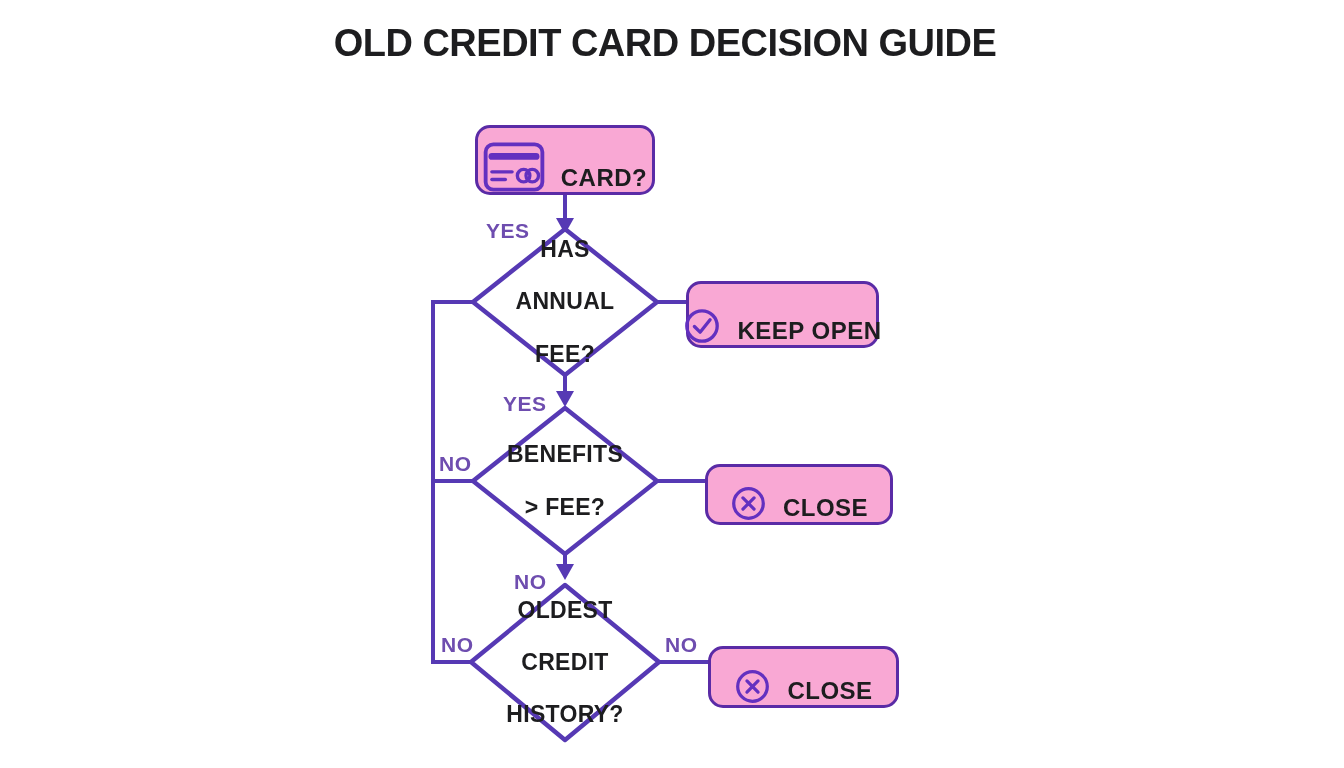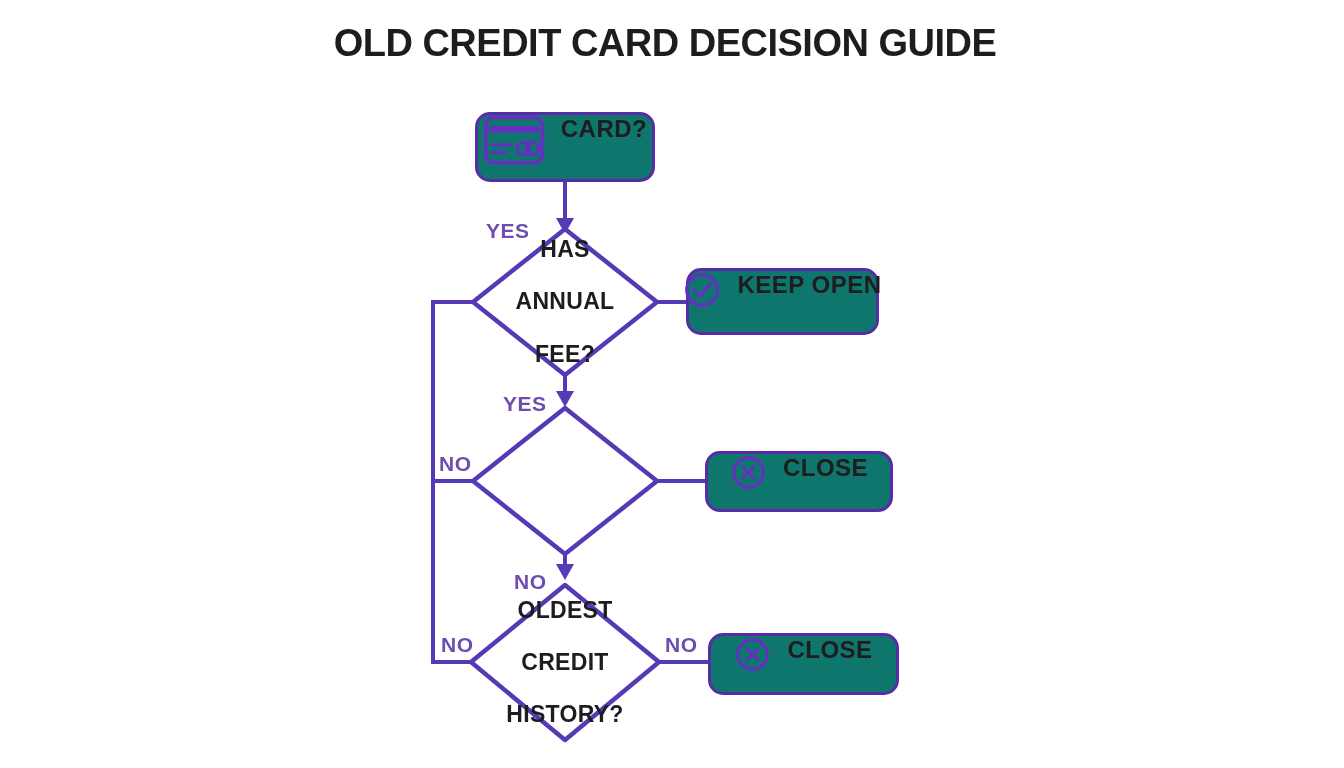--- a/index.html
+++ b/index.html
@@ -12,22 +12,22 @@
   .stage{position:absolute;left:0;top:0;width:1344px;height:600px;}
   .title{
     position:absolute;left:0;top:22px;width:1330px;text-align:center;
     font-size:38px;font-weight:800;letter-spacing:-0.5px;color:var(--ink);
   }
   svg.flow{position:absolute;left:0;top:0;width:1344px;height:768px;}
   svg.flow .edge{stroke:var(--line);stroke-width:4;fill:none;}
   svg.flow .head{fill:var(--line);stroke:none;}
   svg.flow .diamond{stroke:var(--line);stroke-width:4.5;fill:#fff;stroke-linejoin:round;}
   .node-box{
-    position:absolute;border:3.5px solid var(--border);border-radius:15px;background:#0f766e;
-    display:flex;align-items:flex-start;justify-content:center;gap:16px;
+    position:absolute;border:3.5px solid var(--border);border-radius:15px;background:#f9a8d4;
+    display:flex;align-items:flex-end;justify-content:center;gap:16px;margin-top:13px;
   }
   .node-box .box-label{font-size:24px;font-weight:800;color:var(--ink);letter-spacing:0.5px;white-space:nowrap;}
   .icon svg{display:block;}
   .icon .stroke{stroke:var(--icon);fill:none;}
   .diamond-text{
     position:absolute;display:flex;flex-direction:column;align-items:center;justify-content:center;
     font-size:23px;font-weight:800;color:var(--ink);line-height:1.18;text-align:center;letter-spacing:0.3px;gap:25px;
   }
   .edge-label{
     position:absolute;font-size:21px;font-weight:800;color:var(--label);letter-spacing:0.5px;
@@ -75,20 +75,24 @@
       </svg>
     </span>
     <span class="box-label">CARD?</span>
   </div>
 
   <div class="diamond-text" style="left:473px;top:229px;width:184px;height:146px;">
     <span>HAS</span>
     <span>ANNUAL</span>
     <span>FEE?</span>
   </div>
+  <div class="diamond-text" style="left:473px;top:408px;width:184px;height:146px;">
+    <span>BENEFITS</span>
+    <span>&gt; FEE?</span>
+  </div>
   <div class="diamond-text" style="left:471px;top:585px;width:188px;height:155px;">
     <span>OLDEST</span>
     <span>CREDIT</span>
     <span>HISTORY?</span>
   </div>
 
   <div class="node-box" style="left:686px;top:268px;width:193px;height:67px;">
     <span class="icon">
       <svg width="38" height="38" viewBox="0 0 40 40">
         <circle class="stroke" cx="20" cy="20" r="16" stroke-width="3.5"></circle>

